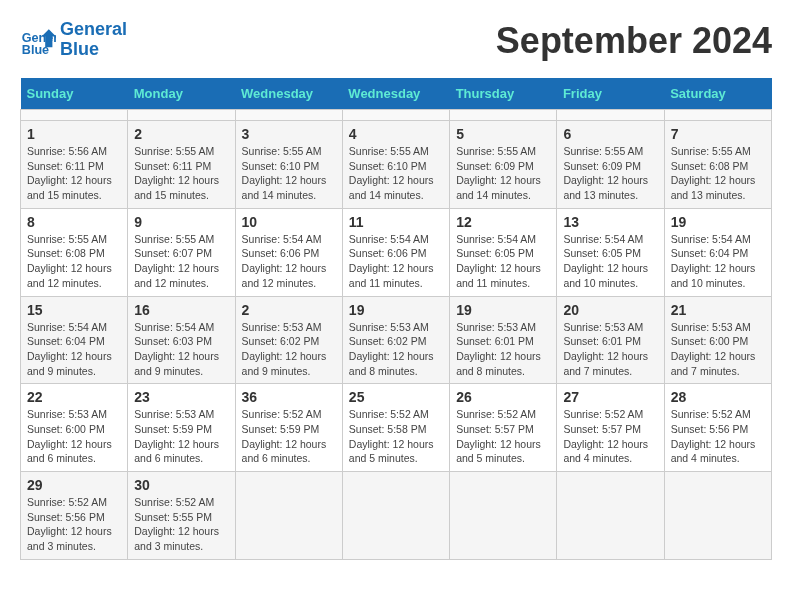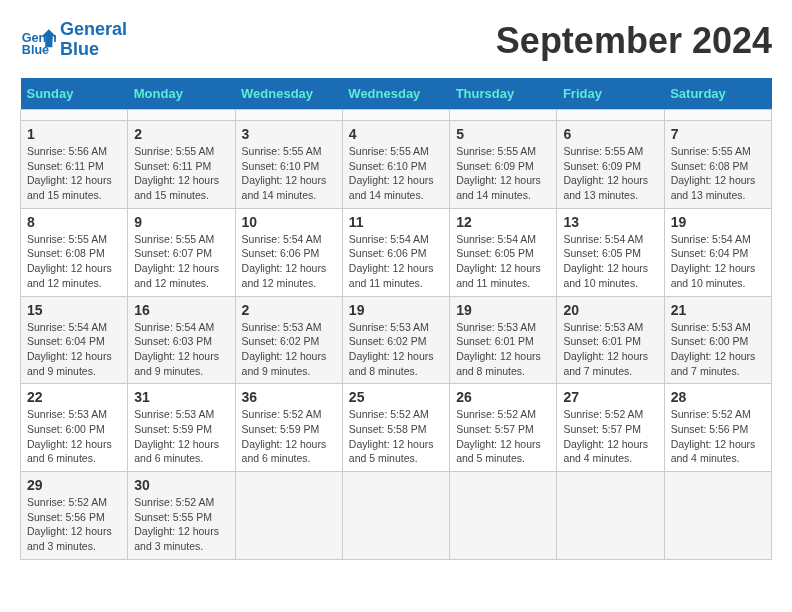--- a/index.html
+++ b/index.html
@@ -285,21 +285,21 @@
       </tr>
       <tr>
         <td>
           <span class="day-num">22</span>
           <div class="day-info" style="white-space: pre-line;">Sunrise: 5:53 AM
 Sunset: 6:00 PM
 Daylight: 12 hours
 and 6 minutes.</div>
         </td>
         <td>
-          <span class="day-num">31</span>
+          <span class="day-num">23</span>
           <div class="day-info" style="white-space: pre-line;">Sunrise: 5:53 AM
 Sunset: 5:59 PM
 Daylight: 12 hours
 and 6 minutes.</div>
         </td>
         <td>
           <span class="day-num">36</span>
           <div class="day-info" style="white-space: pre-line;">Sunrise: 5:52 AM
 Sunset: 5:59 PM
 Daylight: 12 hours

